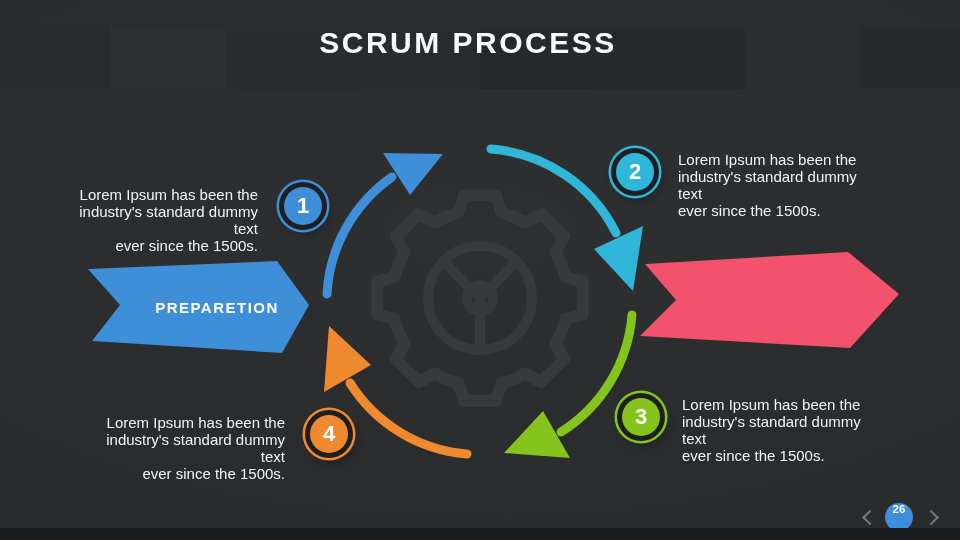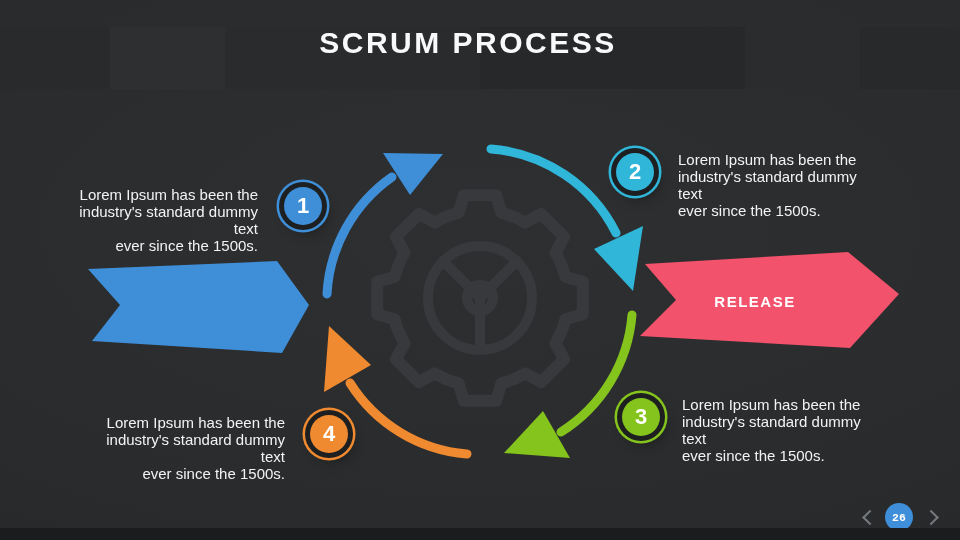--- a/index.html
+++ b/index.html
@@ -93,22 +93,22 @@
   .nav-next { left:923px; top:508px; }
   .chev {
     width:9px; height:9px;
     border-left:2px solid #75797d; border-bottom:2px solid #75797d;
   }
   .chev-left  { transform:rotate(45deg)  translate(1px,-1px); }
   .chev-right { transform:rotate(225deg) translate(1px,-1px); }
   .page-badge {
     position:absolute; left:885px; top:503px; width:28px; height:28px;
     border-radius:50%; background:#3e8ed9;
-    display:flex; align-items:center; justify-content:center;
-    color:#ffffff; font-size:11.5px; font-weight:bold;font-family:Liberation Mono, monospace;
+    display:flex; align-items:flex-start; justify-content:center;
+    color:#ffffff; font-size:11.5px; font-weight:bold;
   }
 </style>
 </head>
 <body>
 
 <div class="slide">
 
   <div class="title-band">
     <div class="band-tile t1"></div>
     <div class="band-tile t2"></div>
@@ -151,21 +151,21 @@
     </g>
     <g>
       <path class="arc arc-orange" d="M467,454 A153,153 0 0 1 350,383"></path>
       <polygon class="head-orange" points="329,326 324,392 371,365"></polygon>
     </g>
 
     <polygon class="banner-blue" points="88,269 277,261 309,305 282,353 92,341 120,305"></polygon>
     <polygon class="banner-pink" points="645,264 848,252 899,294 850,348 640,336 676,300"></polygon>
   </svg>
 
-  <div class="banner-label right">RELEASE</div>
+  <div class="banner-label left">PREPARETION</div>
 
   <div class="step-badge badge-1">
     <span>1</span>
   </div>
   <div class="step-badge badge-2">
     <span>2</span>
   </div>
   <div class="step-badge badge-3">
     <span>3</span>
   </div>

